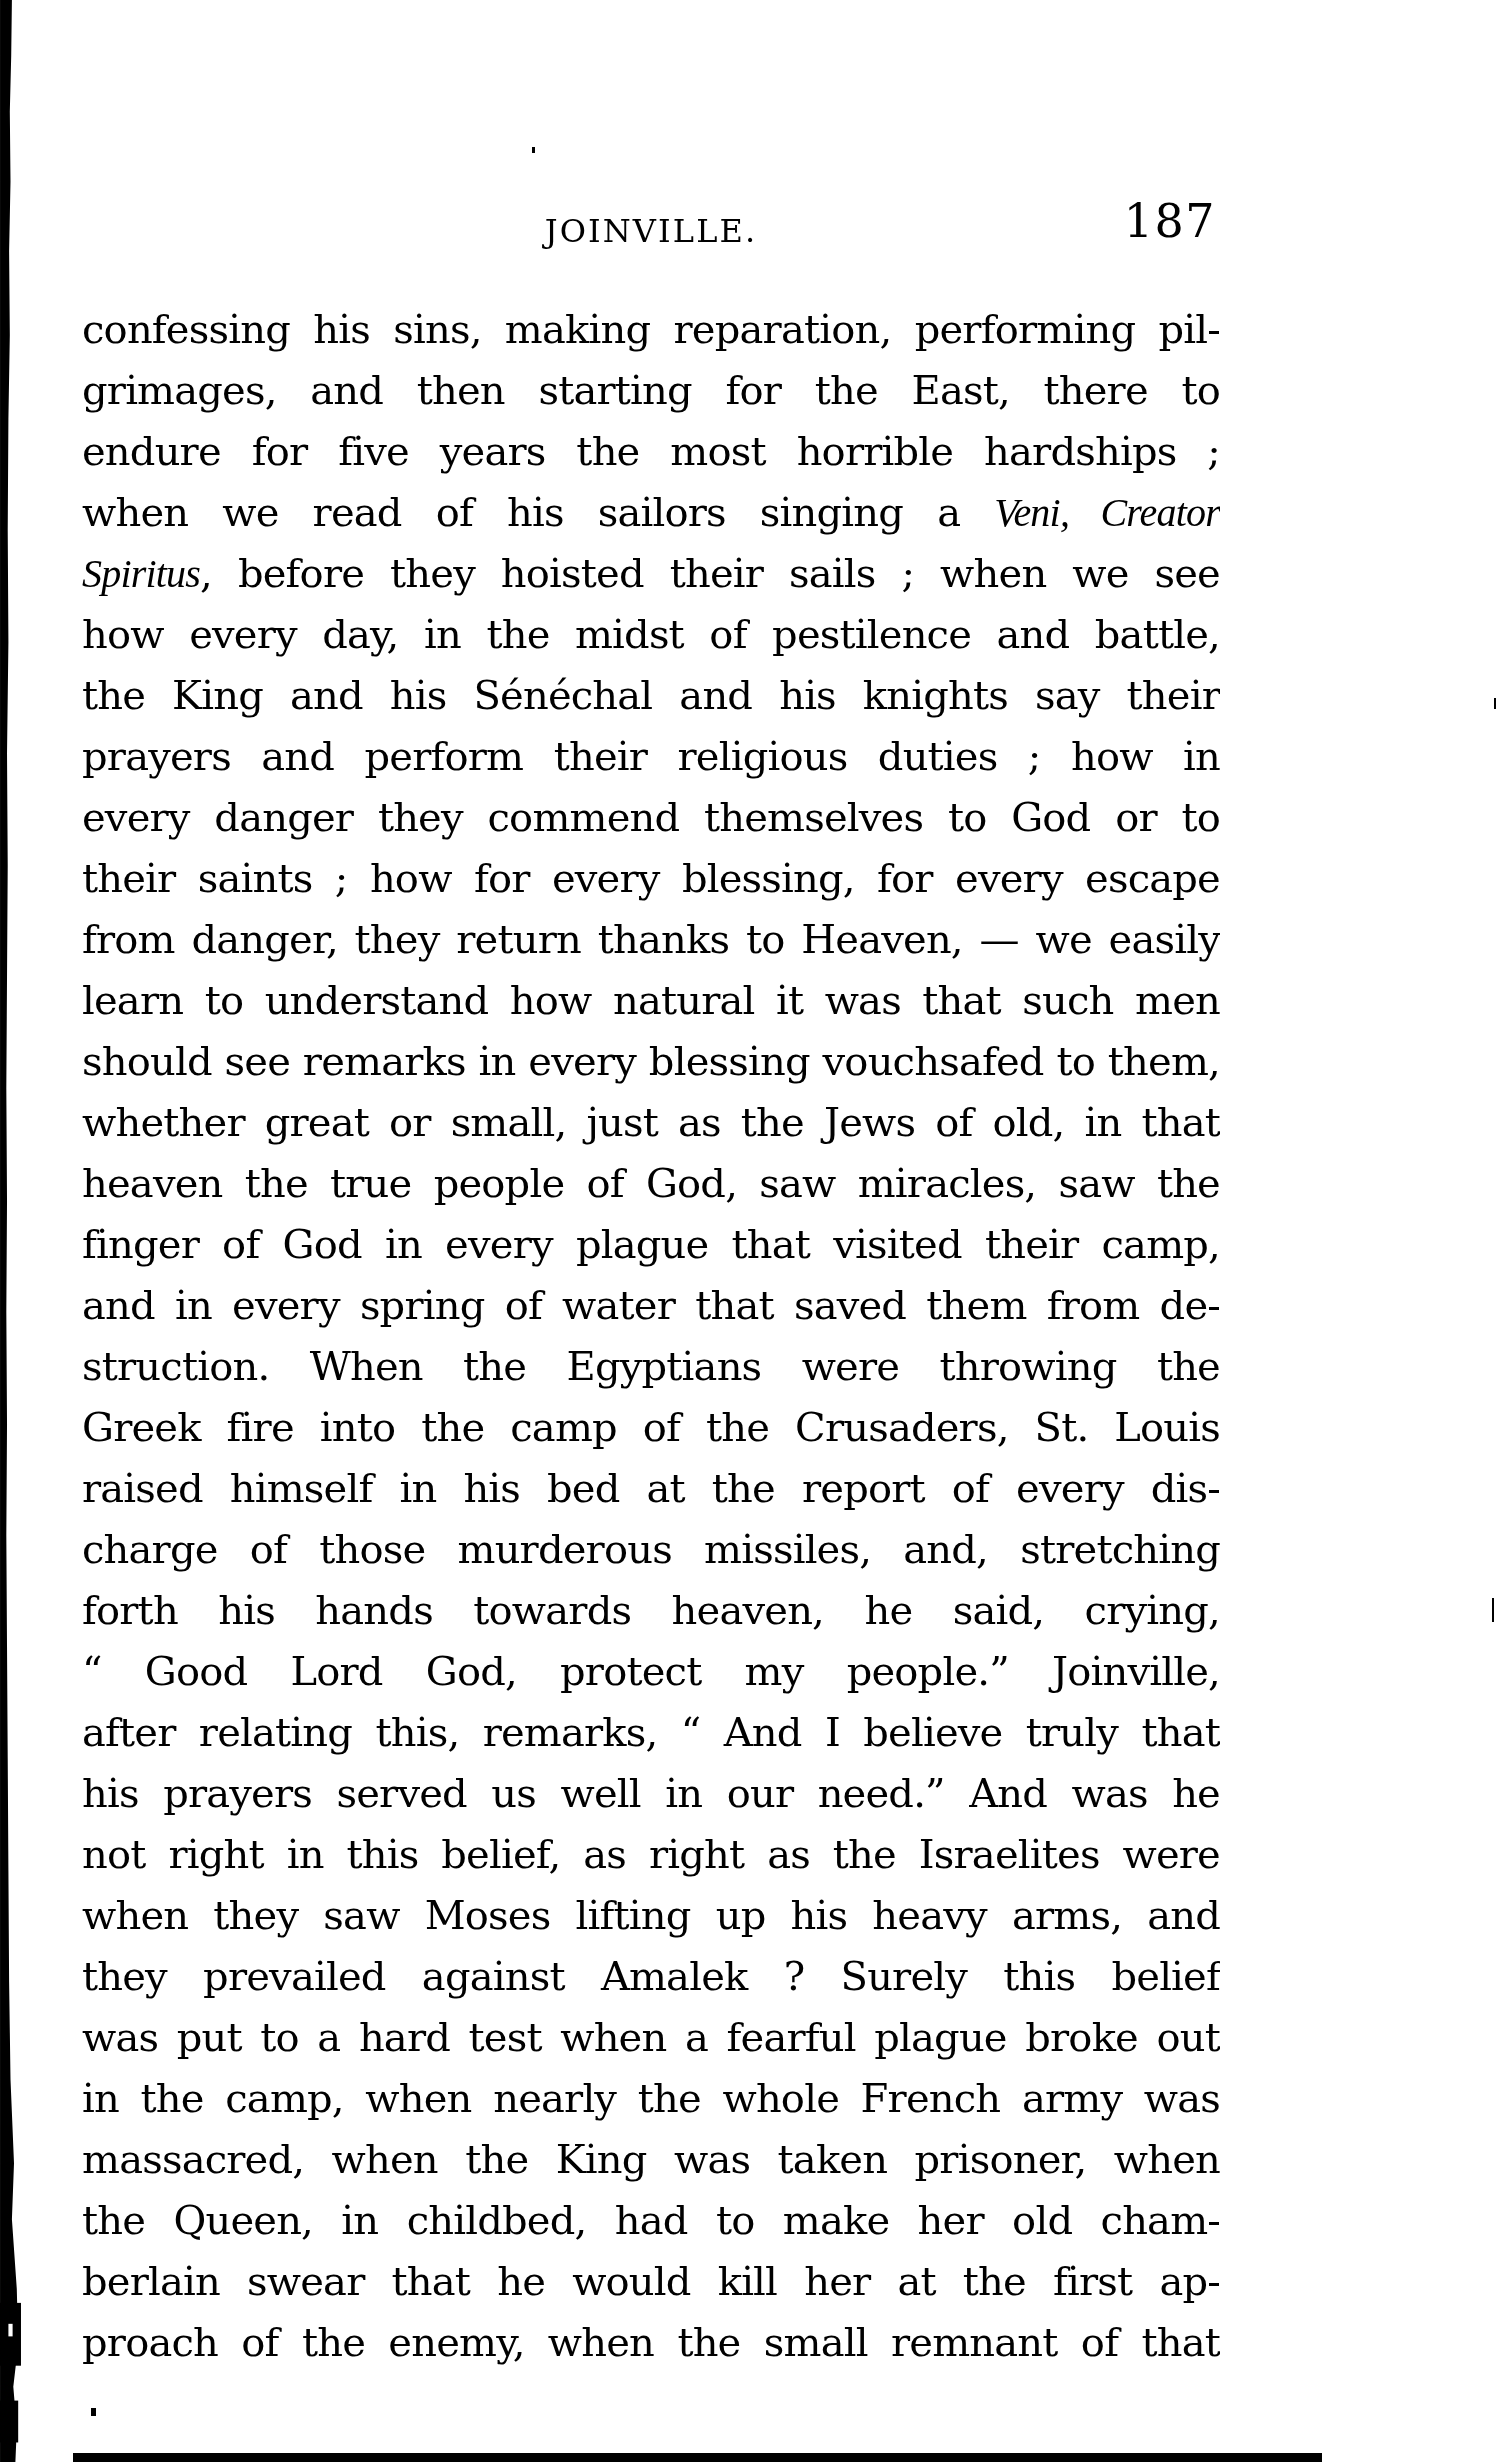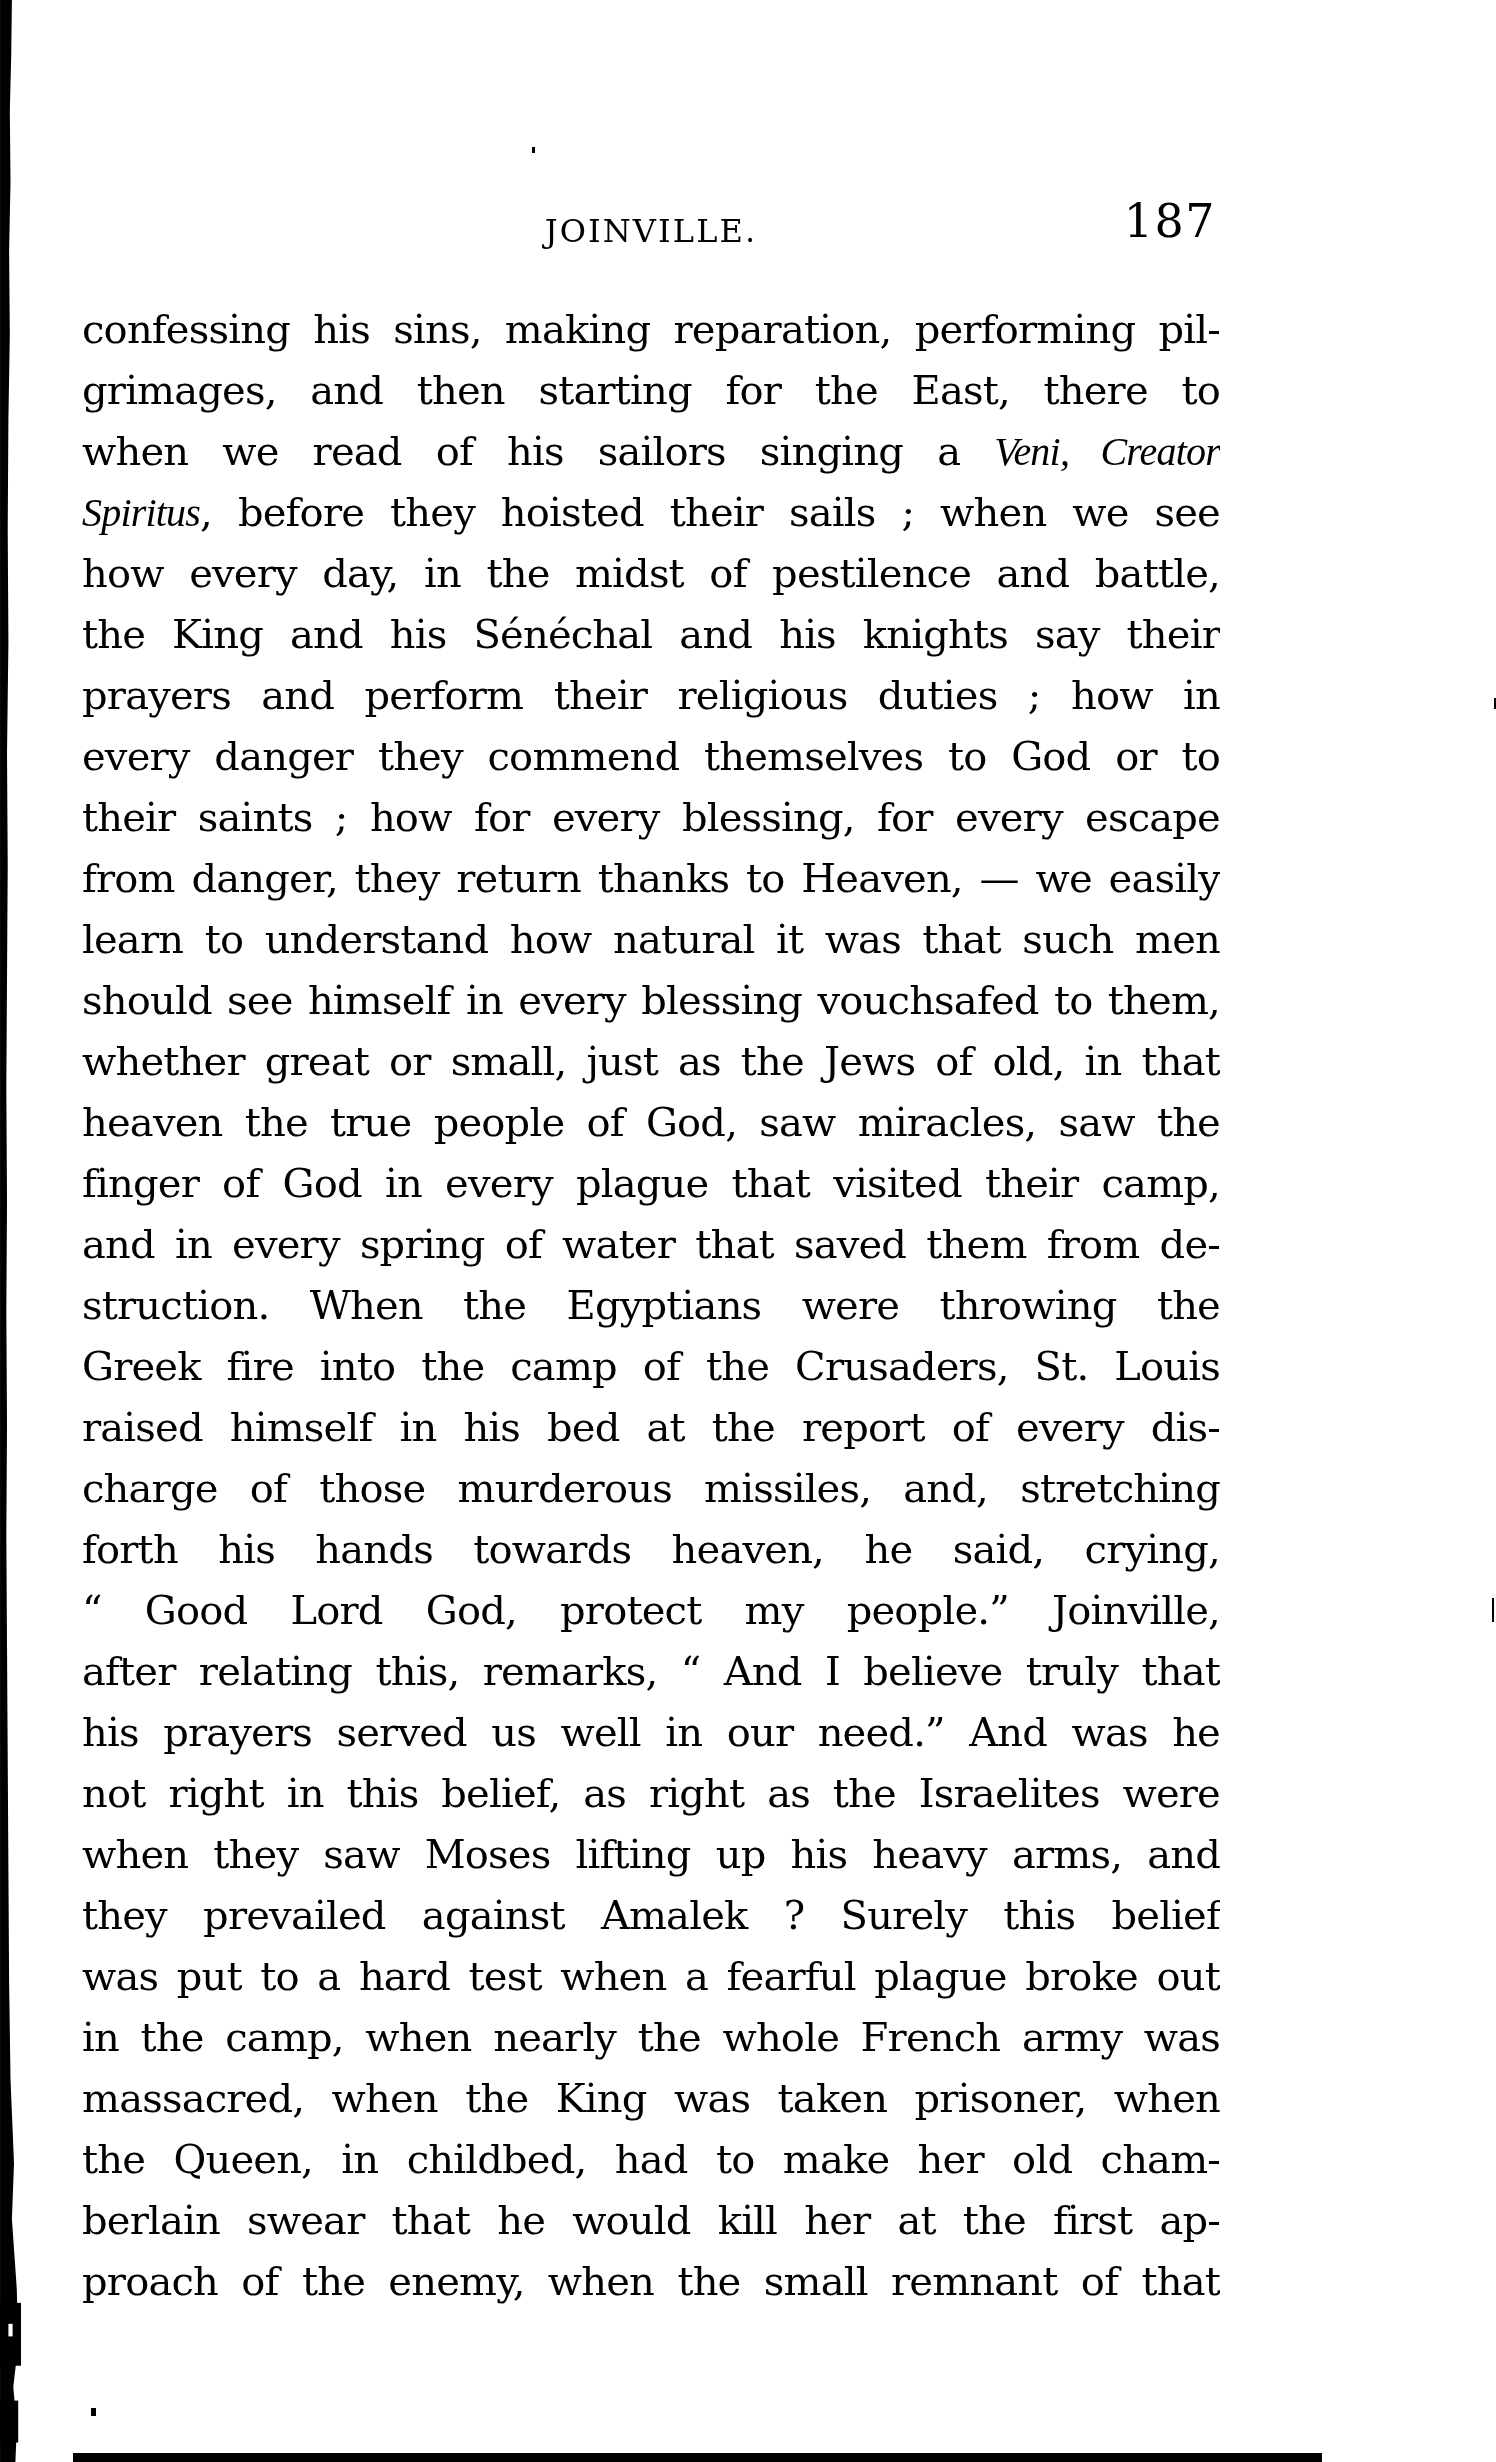--- a/index.html
+++ b/index.html
@@ -66,30 +66,31 @@
   <div class="speck s4"></div>
 
   <div class="header">
     <div class="running-title">JOINVILLE.</div>
     <div class="page-number">187</div>
   </div>
 
   <div class="bodyblock">
       <div class="line"><span>confessing his sins, making reparation, performing pil-</span></div>
       <div class="line"><span>grimages, and then starting for the East, there to</span></div>
+      <div class="line"><span>endure for five years the most horrible hardships ;</span></div>
       <div class="line"><span>when we read of his sailors singing a </span><span class="it">Veni, Creator</span></div>
       <div class="line"><span class="it">Spiritus</span><span>, before they hoisted their sails ; when we see</span></div>
       <div class="line"><span>how every day, in the midst of pestilence and battle,</span></div>
       <div class="line"><span>the King and his Sénéchal and his knights say their</span></div>
       <div class="line"><span>prayers and perform their religious duties ; how in</span></div>
       <div class="line"><span>every danger they commend themselves to God or to</span></div>
       <div class="line"><span>their saints ; how for every blessing, for every escape</span></div>
       <div class="line"><span>from danger, they return thanks to Heaven, — we easily</span></div>
       <div class="line"><span>learn to understand how natural it was that such men</span></div>
-      <div class="line"><span>should see himself in every blessing vouchsafed to them,</span></div>
+      <div class="line"><span>should see remarks in every blessing vouchsafed to them,</span></div>
       <div class="line"><span>whether great or small, just as the Jews of old, in that</span></div>
       <div class="line"><span>heaven the true people of God, saw miracles, saw the</span></div>
       <div class="line"><span>finger of God in every plague that visited their camp,</span></div>
       <div class="line"><span>and in every spring of water that saved them from de-</span></div>
       <div class="line"><span>struction.  When the Egyptians were throwing the</span></div>
       <div class="line"><span>Greek fire into the camp of the Crusaders, St. Louis</span></div>
       <div class="line"><span>raised himself in his bed at the report of every dis-</span></div>
       <div class="line"><span>charge of those murderous missiles, and, stretching</span></div>
       <div class="line"><span>forth his hands towards heaven, he said, crying,</span></div>
       <div class="line"><span>“ Good Lord God, protect my people.”  Joinville,</span></div>

